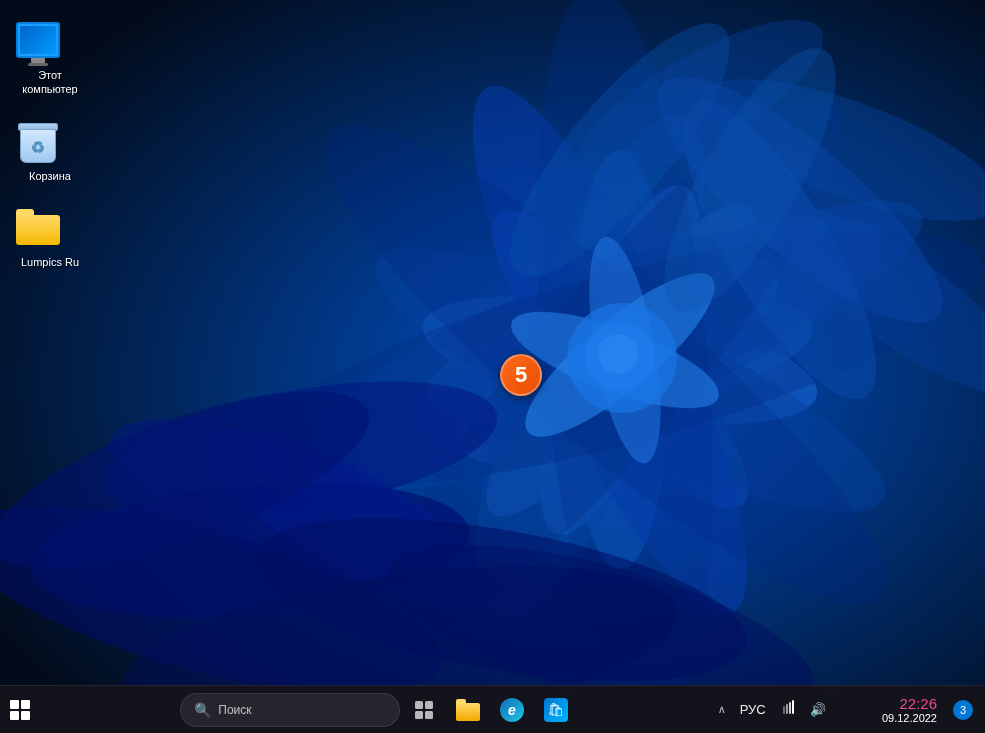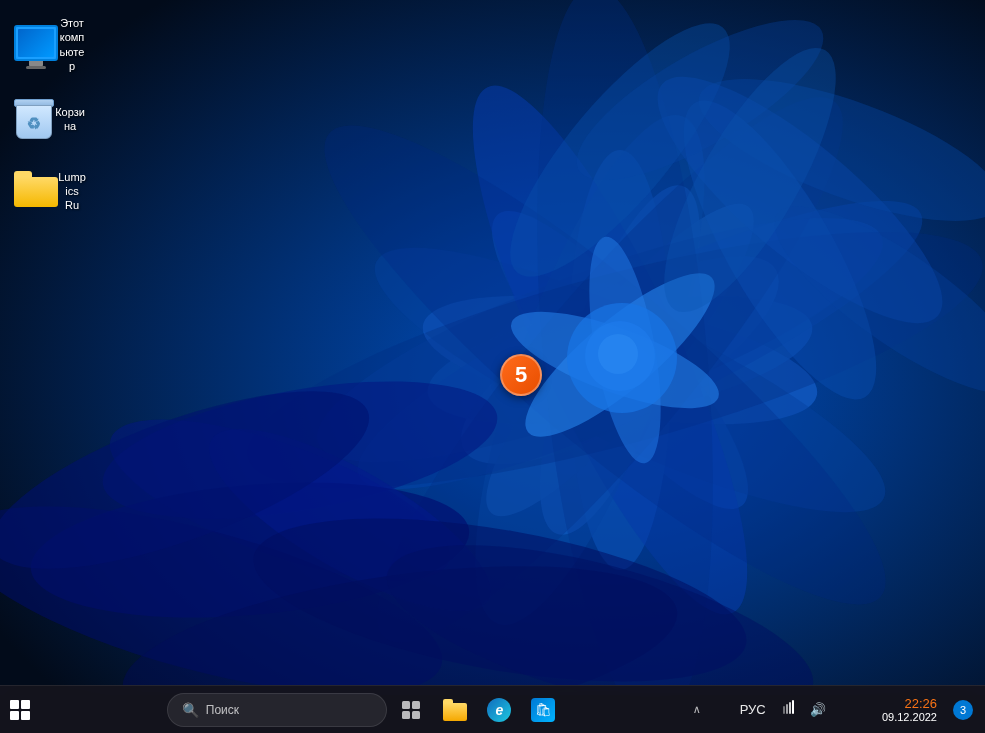--- a/index.html
+++ b/index.html
@@ -39,22 +39,21 @@
       position: absolute;
       top: 10px;
       left: 10px;
       display: flex;
       flex-direction: column;
       gap: 8px;
     }
 
     .desktop-icon {
       display: flex;
-      flex-direction: row;
-      align-items: center;
+      flex-direction: column;
       width: 80px;
       padding: 6px 4px;
       cursor: pointer;
       border-radius: 4px;
     }
 
     .icon-img {
       width: 48px;
       height: 48px;
       display: flex;
@@ -311,22 +310,22 @@
 
     .clock-area {
       display: flex;
       flex-direction: column;
       align-items: flex-end;
       cursor: pointer;
       padding: 2px 6px;
       border-radius: 4px;
     }
     .clock-time {
-      color: #f97316;
-      font-size: 13px;
+      color: #ec4899;
+      font-size: 15px;
       font-weight: 400;
     }
     .clock-date {
       color: #fff;
       font-size: 11px;
       padding-left: 38px;
     }
 
     .notification-badge {
       width: 20px;
@@ -340,21 +339,20 @@
       justify-content: center;
       cursor: pointer;
       margin-left: 2px;
     }
 
     .lang-indicator {
       color: rgba(255,255,255,0.9);
       font-size: 13px;
       cursor: pointer;
       padding: 2px 4px;
-      margin-left: 25px;
     }
 
     
     .pinned-app {
       width: 40px;
       height: 40px;
       display: flex;
       align-items: center;
       justify-content: center;
       border-radius: 4px;

